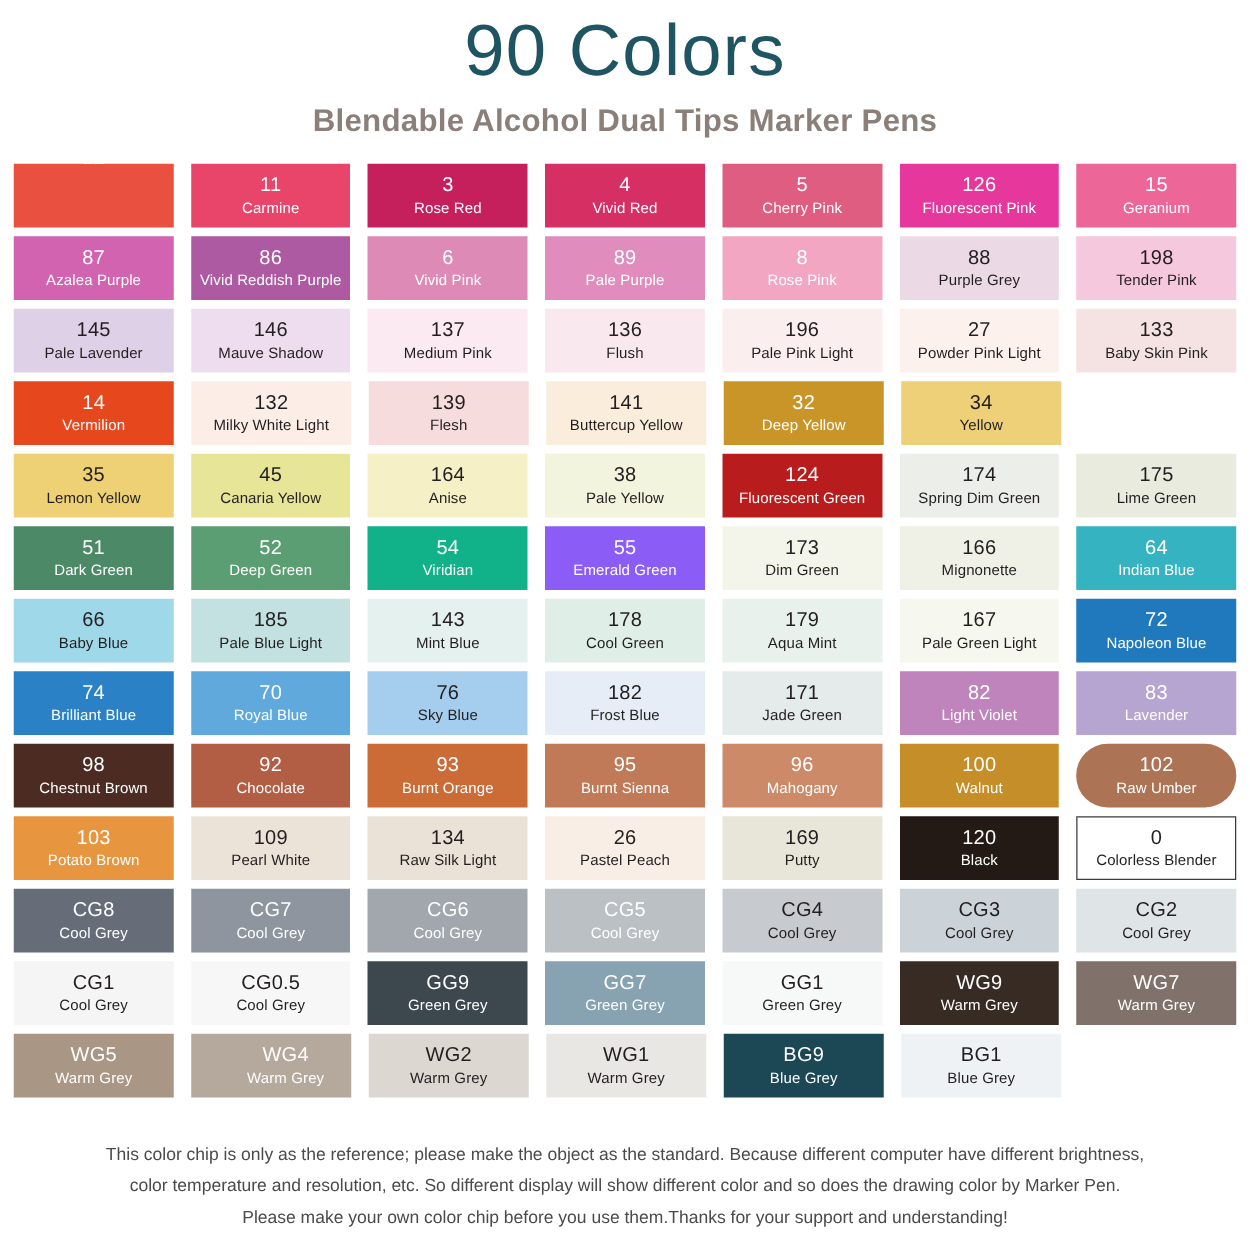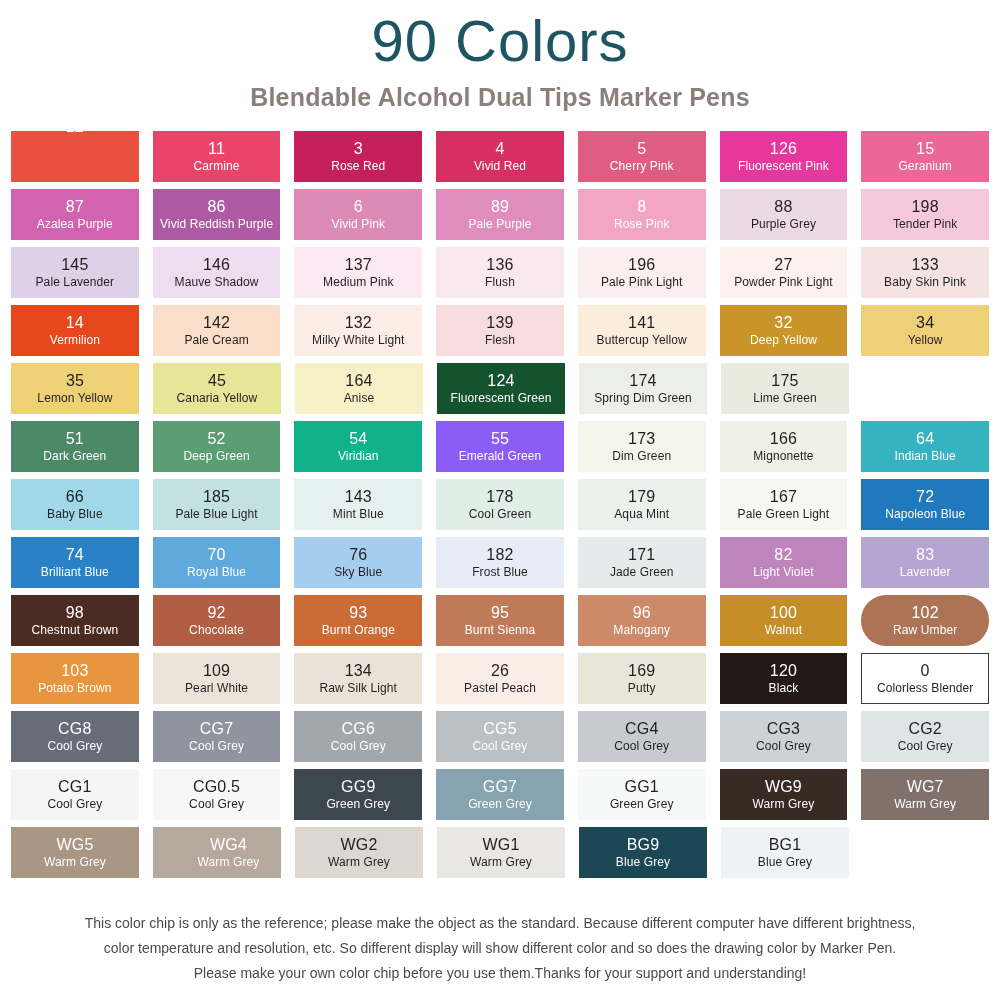--- a/index.html
+++ b/index.html
@@ -204,24 +204,20 @@
         <div class="swatch t-dark" style="background-color: rgb(244, 227, 226);">
           <div class="code">133</div>
           <div class="name">Baby Skin Pink</div>
         </div>
       </div>
       <div class="row">
         <div class="swatch t-light" style="background-color: rgb(231, 71, 29);">
           <div class="code">14</div>
           <div class="name">Vermilion</div>
         </div>
-        <div class="swatch t-dark" style="background-color: rgb(249, 223, 201);">
-          <div class="code">142</div>
-          <div class="name">Pale Cream</div>
-        </div>
         <div class="swatch t-dark" style="background-color: rgb(252, 238, 230);">
           <div class="code">132</div>
           <div class="name">Milky White Light</div>
         </div>
         <div class="swatch t-dark" style="background-color: rgb(246, 220, 220);">
           <div class="code">139</div>
           <div class="name">Flesh</div>
         </div>
         <div class="swatch t-dark" style="background-color: rgb(250, 237, 219);">
           <div class="code">141</div>
@@ -242,21 +238,25 @@
           <div class="name">Lemon Yellow</div>
         </div>
         <div class="swatch t-dark" style="background-color: rgb(231, 229, 152);">
           <div class="code">45</div>
           <div class="name">Canaria Yellow</div>
         </div>
         <div class="swatch t-dark" style="background-color: rgb(246, 240, 199);">
           <div class="code">164</div>
           <div class="name">Anise</div>
         </div>
-        <div class="swatch t-light" style="background-color: #14532d;">
+        <div class="swatch t-dark" style="background-color: rgb(243, 244, 222);">
+          <div class="code">38</div>
+          <div class="name">Pale Yellow</div>
+        </div>
+        <div class="swatch t-light" style="background-color: #b91c1c;">
           <div class="code">124</div>
           <div class="name">Fluorescent Green</div>
         </div>
         <div class="swatch t-dark" style="background-color: rgb(236, 238, 234);">
           <div class="code">174</div>
           <div class="name">Spring Dim Green</div>
         </div>
         <div class="swatch t-dark" style="background-color: rgb(232, 235, 221);">
           <div class="code">175</div>
           <div class="name">Lime Green</div>

